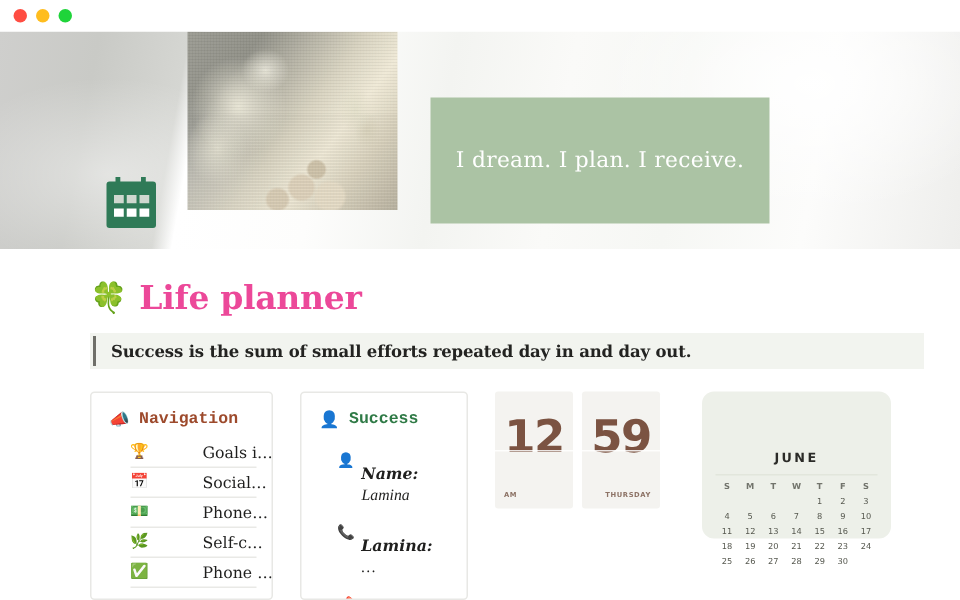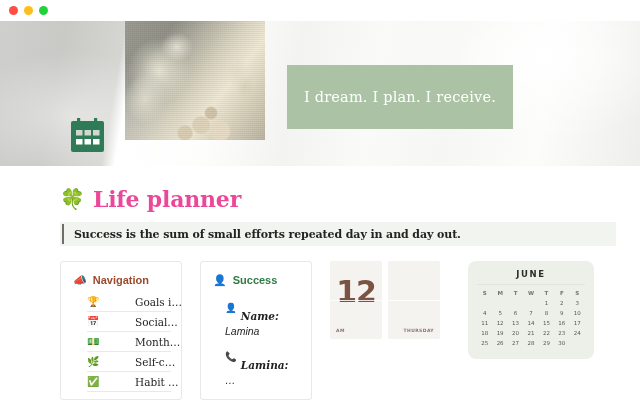--- a/index.html
+++ b/index.html
@@ -86,21 +86,21 @@
     position: absolute; inset: 0;
     background-image:
       repeating-linear-gradient(0deg, rgba(0,0,0,.05) 0 1px, rgba(0,0,0,0) 1px 2px),
       repeating-linear-gradient(90deg, rgba(255,255,255,.05) 0 1px, rgba(255,255,255,0) 1px 2px);
   }
 
   
   #hero-quote {
     position: absolute;
     left: 287px; top: 44px;
-    width: 226px; height: 64px;
+    width: 226px; height: 84px;
     background: #abc3a4;
     display: flex;
     align-items: center;
     justify-content: center;
   }
   #hero-quote span {
     font-family: "DejaVu Serif", serif;
     font-size: 14.5px;
     letter-spacing: .2px;
     color: #ffffff;
@@ -178,21 +178,21 @@
   #card-personal   { left: 140px; width: 112px; }
 
   .card-head {
     display: flex;
     align-items: center;
     gap: 6px;
     padding: 12px 0 0 12px;
   }
   .card-head .h-icon { font-size: 11px; line-height: 1; }
   .card-head .h-label {
-    font-family: Liberation Sans, sans-serif;
+    font-family: Liberation Mono, monospace;
     font-weight: bold;
     font-size: 11px;
   }
   #card-navigation .h-label { color: #9d4a2c; }
   #card-personal   .h-label { color: #2f7a46; }
 
   .nav-list { margin: 6px 0 0 26px; }
   .nav-item {
     display: flex;
     align-items: center;
@@ -220,25 +220,25 @@
   .pers-key .p-icon { font-size: 9.5px; line-height: 1; }
   .pers-key .p-label {
     font-family: "DejaVu Serif", serif;
     font-weight: bold;
     font-style: italic;
     font-size: 10.5px;
     color: #1f1f1e;
     margin-top: 16px;
   }
   .pers-val {
-    font-family: Liberation Sans, sans-serif;
+    font-family: Liberation Serif, serif;
     font-style: italic;
     font-size: 10.5px;
     color: #1f1f1e;
-    margin: 3px 0 6px 0;
+    margin: 3px 0 6px 16px;
   }
 
   
   #clock {
     position: absolute;
     left: 270px; top: 0;
     width: 110px; height: 78px;
     display: flex;
     gap: 6px;
   }
@@ -288,20 +288,21 @@
   }
   #cal-month {
     text-align: center;
     font-family: "DejaVu Sans", sans-serif;
     font-weight: bold;
     font-size: 8.5px;
     letter-spacing: 1.6px;
     color: #2b2b28;
     padding-bottom: 5px;
     border-bottom: 1px solid #e2e6dc;
+    margin-top: 32px;
   }
   #cal-grid {
     margin-top: 4px;
     display: grid;
     grid-template-columns: repeat(7, 1fr);
     row-gap: 2px;
   }
   #cal-grid .dow,
   #cal-grid .day {
     text-align: center;
@@ -369,29 +370,29 @@
         <div class="nav-item">
           <span class="n-icon">🏆</span>
           <span class="n-label">Goals i…</span>
         </div>
         <div class="nav-item">
           <span class="n-icon">📅</span>
           <span class="n-label">Social…</span>
         </div>
         <div class="nav-item">
           <span class="n-icon">💵</span>
-          <span class="n-label">Month…</span>
+          <span class="n-label">Phone…</span>
         </div>
         <div class="nav-item">
           <span class="n-icon">🌿</span>
           <span class="n-label">Self-c…</span>
         </div>
         <div class="nav-item">
           <span class="n-icon">✅</span>
-          <span class="n-label">Habit …</span>
+          <span class="n-label">Phone …</span>
         </div>
       </div>
     </div>
 
     <div class="card" id="card-personal">
       <div class="card-head">
         <span class="h-icon">👤</span>
         <span class="h-label">Success</span>
       </div>
       <div class="pers-list">
@@ -414,20 +415,21 @@
       </div>
     </div>
 
     <div id="clock">
       <div class="flip" id="flip-hour">
         <div class="digits">12</div>
         <div class="split"></div>
         <div class="meta">AM</div>
       </div>
       <div class="flip" id="flip-min">
+        <div class="digits">59</div>
         <div class="split"></div>
         <div class="meta">THURSDAY</div>
       </div>
     </div>
 
     <div id="calendar">
       <div id="cal-month">JUNE</div>
       <div id="cal-grid">
           <div class="dow">S</div>
           <div class="dow">M</div>

